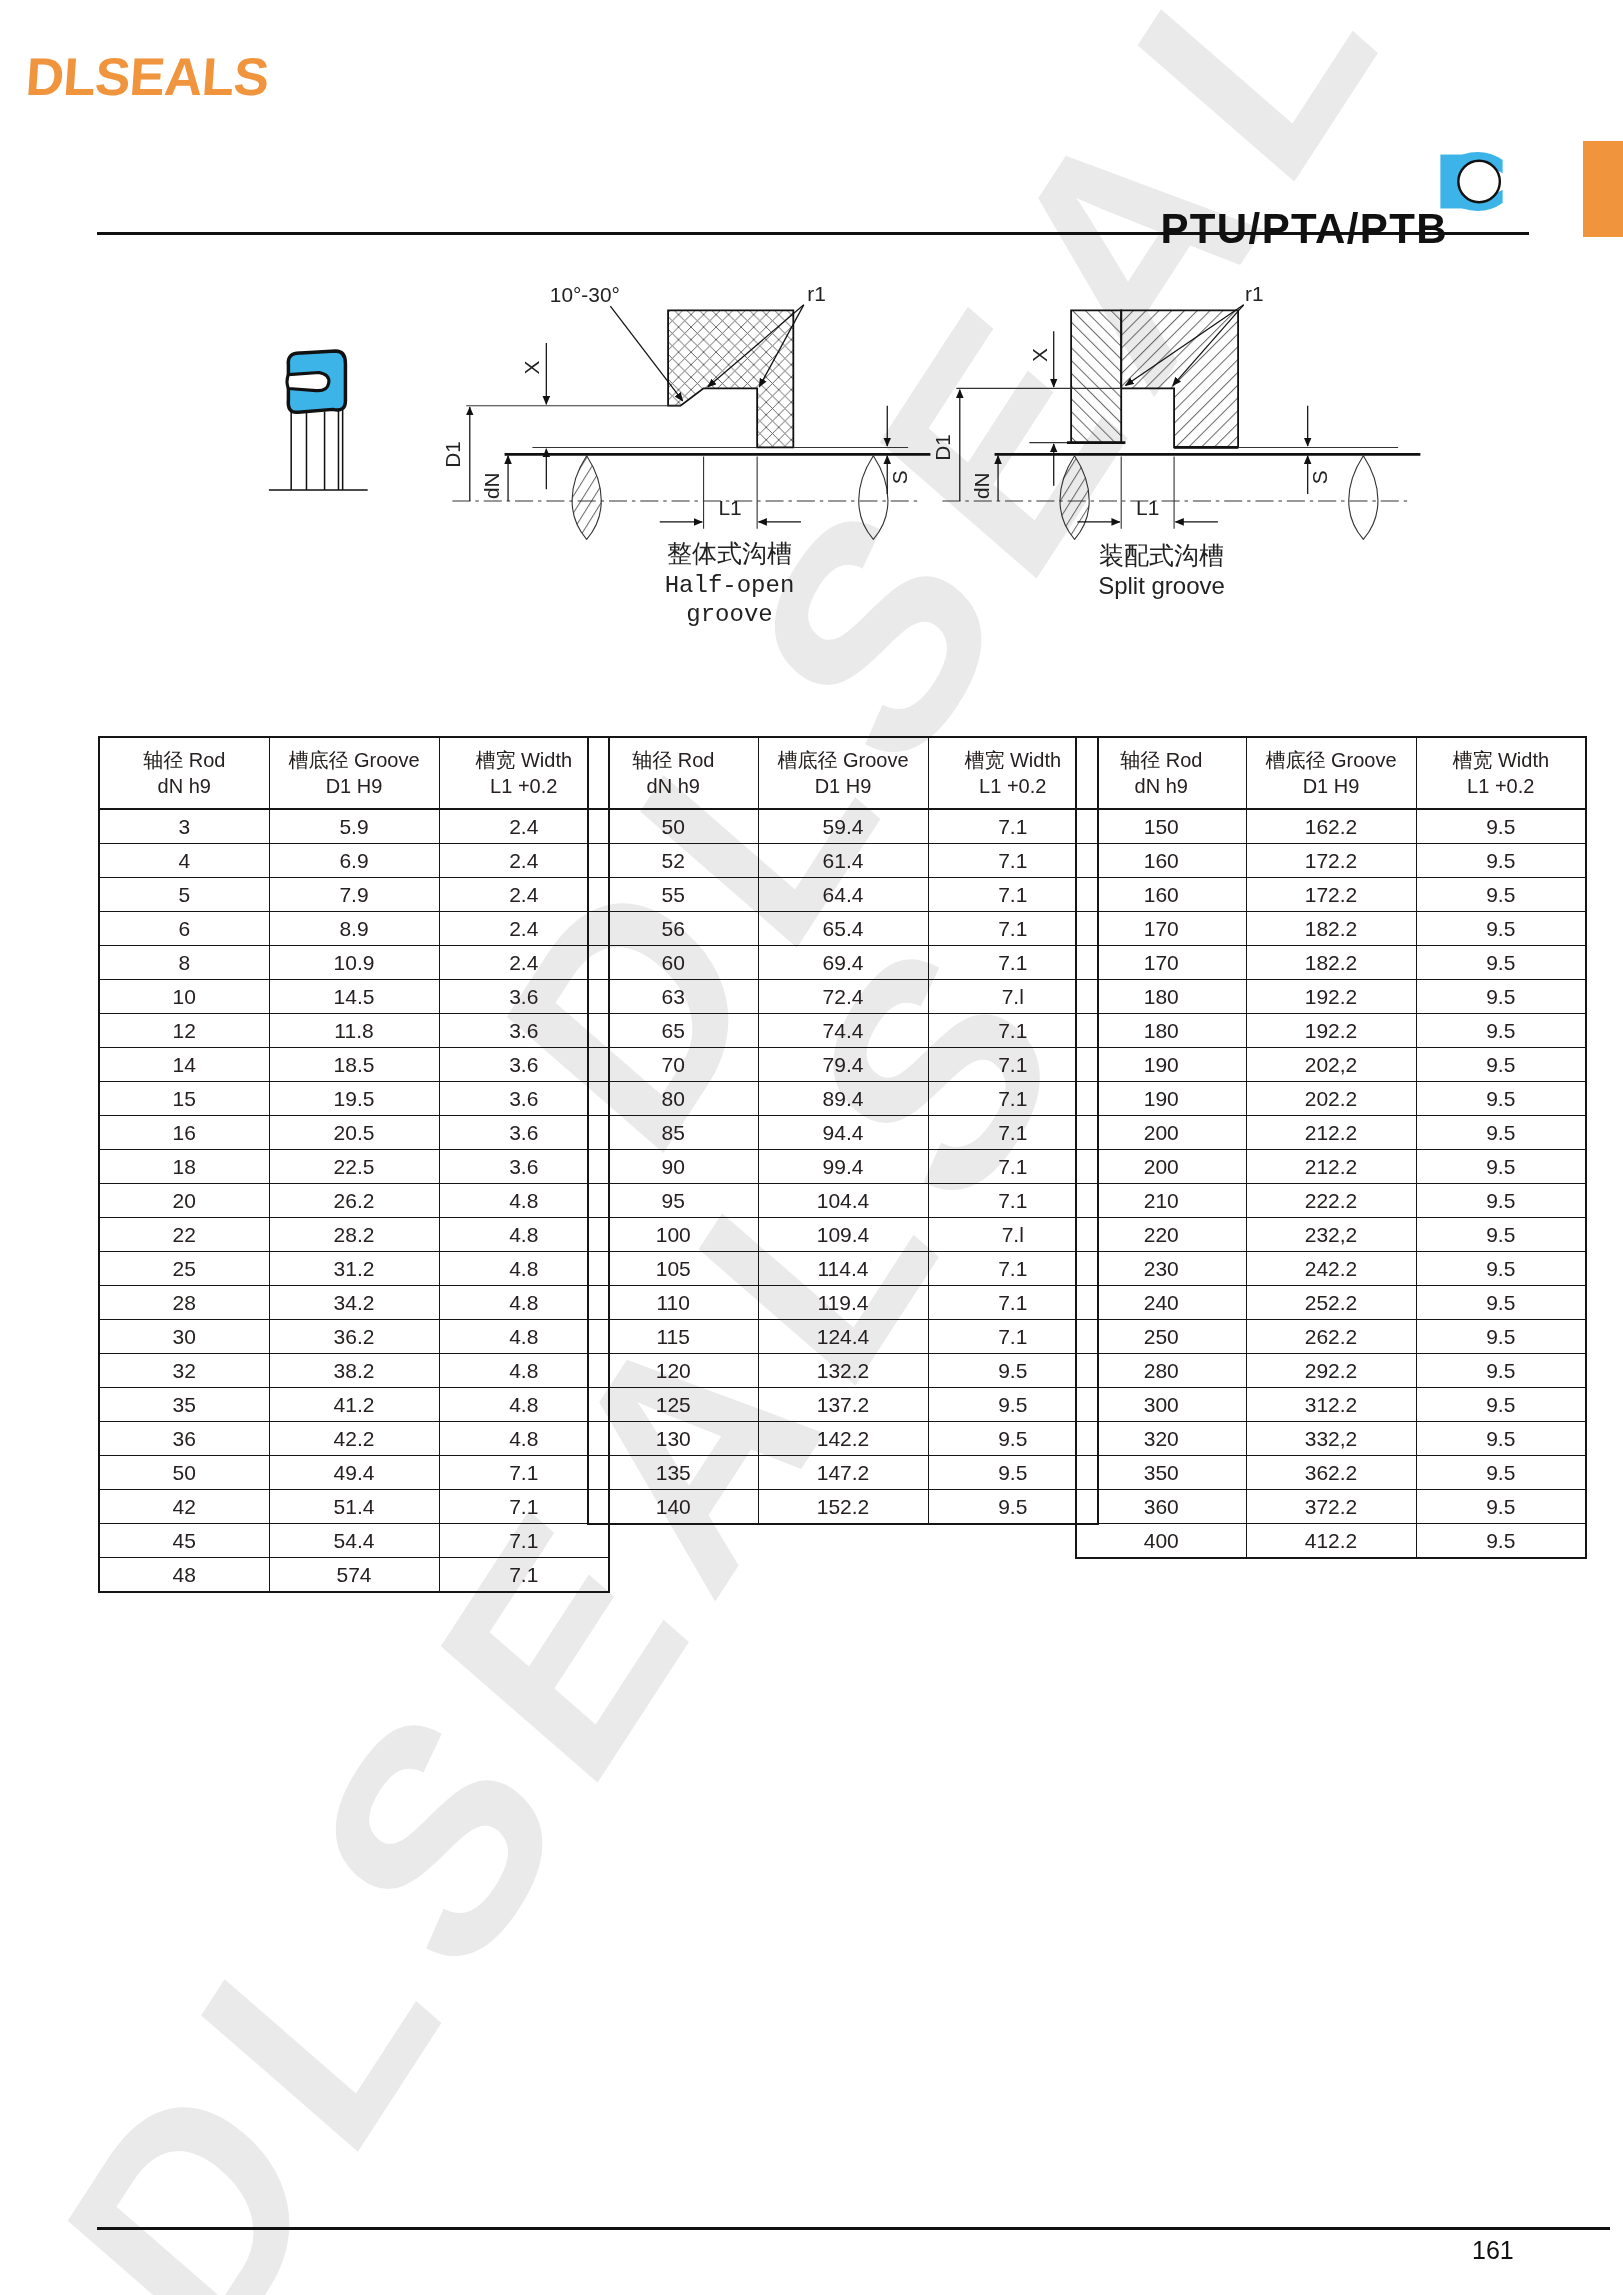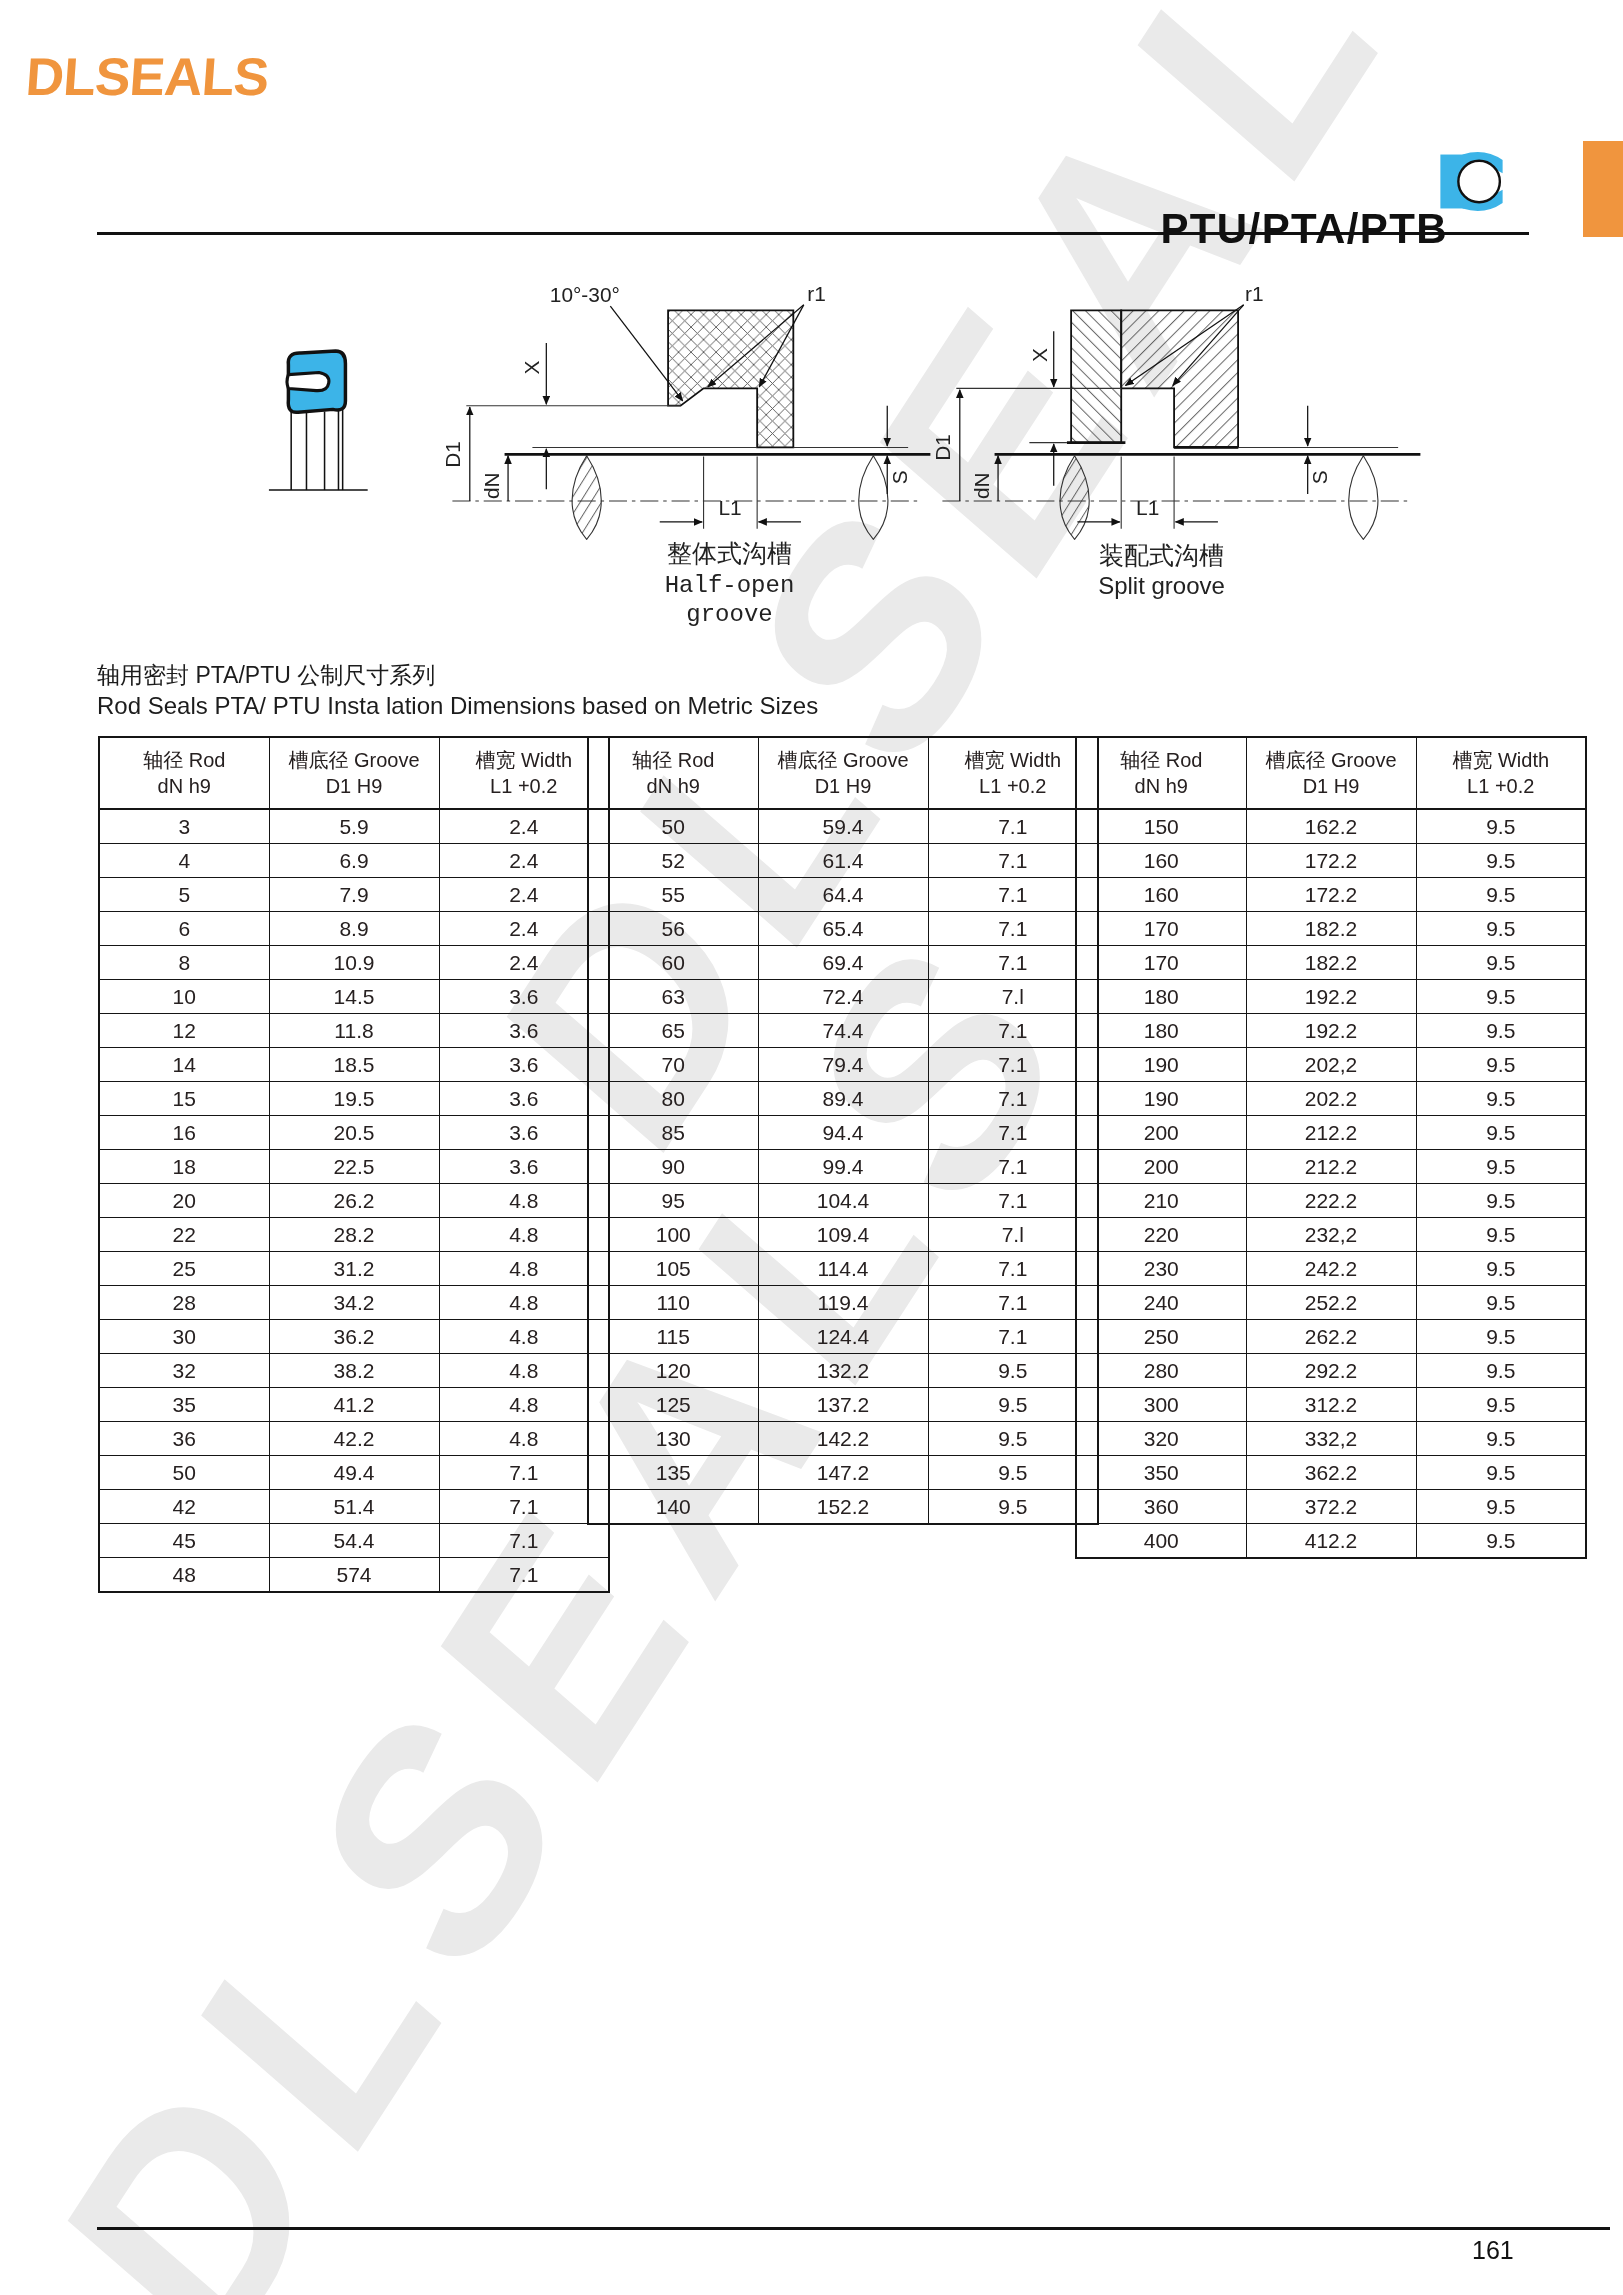--- a/index.html
+++ b/index.html
@@ -184,24 +184,20 @@
 
   <div class="cap cap-mid">
     <div class="cap-zh">整体式沟槽</div>
     <div class="cap-en">Half-open groove</div>
   </div>
   <div class="cap cap-right">
     <div class="cap-zh">装配式沟槽</div>
     <div class="cap-en">Split groove</div>
   </div>
 
-  <div class="sec-head">
-    <div class="sec-zh">轴用密封 PTA/PTU 公制尺寸系列</div>
-    <div class="sec-en">Rod Seals PTA/ PTU Insta lation Dimensions based on Metric Sizes</div>
-  </div>
 
   <table class="dim t1">
     <colgroup>
         <col>
         <col>
         <col>
       </colgroup>
     <thead>
         <tr>
       <th>

